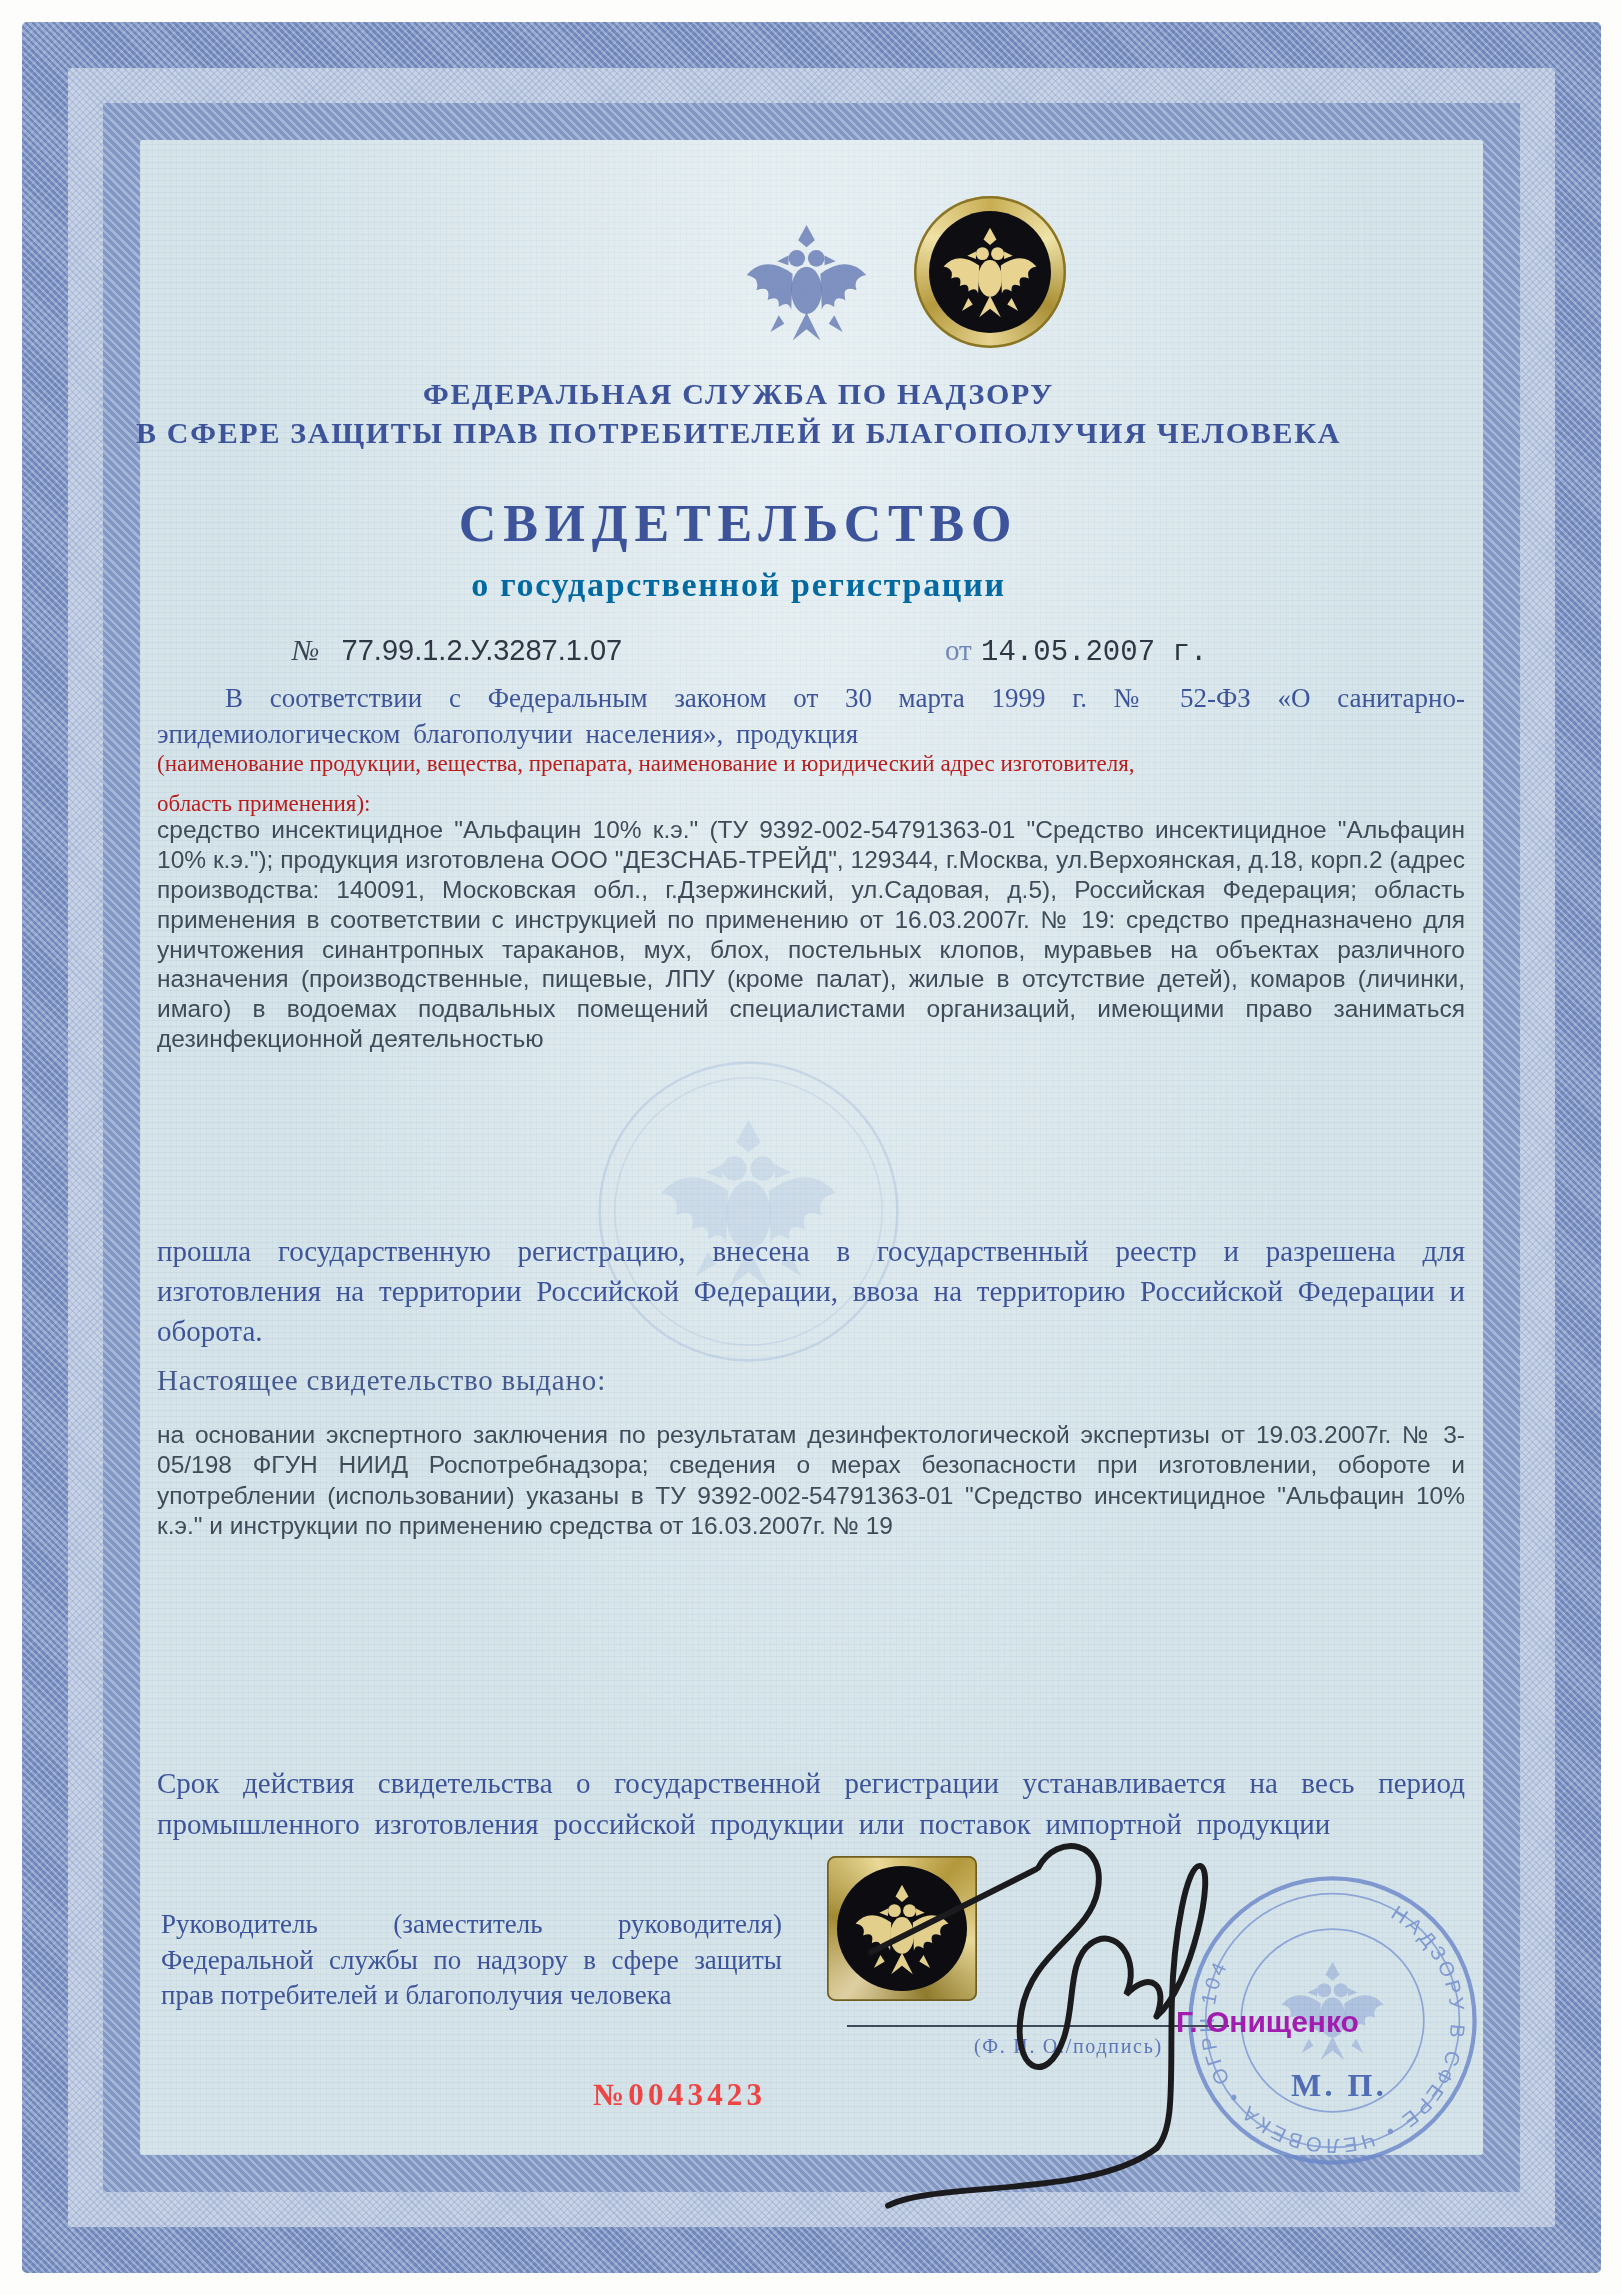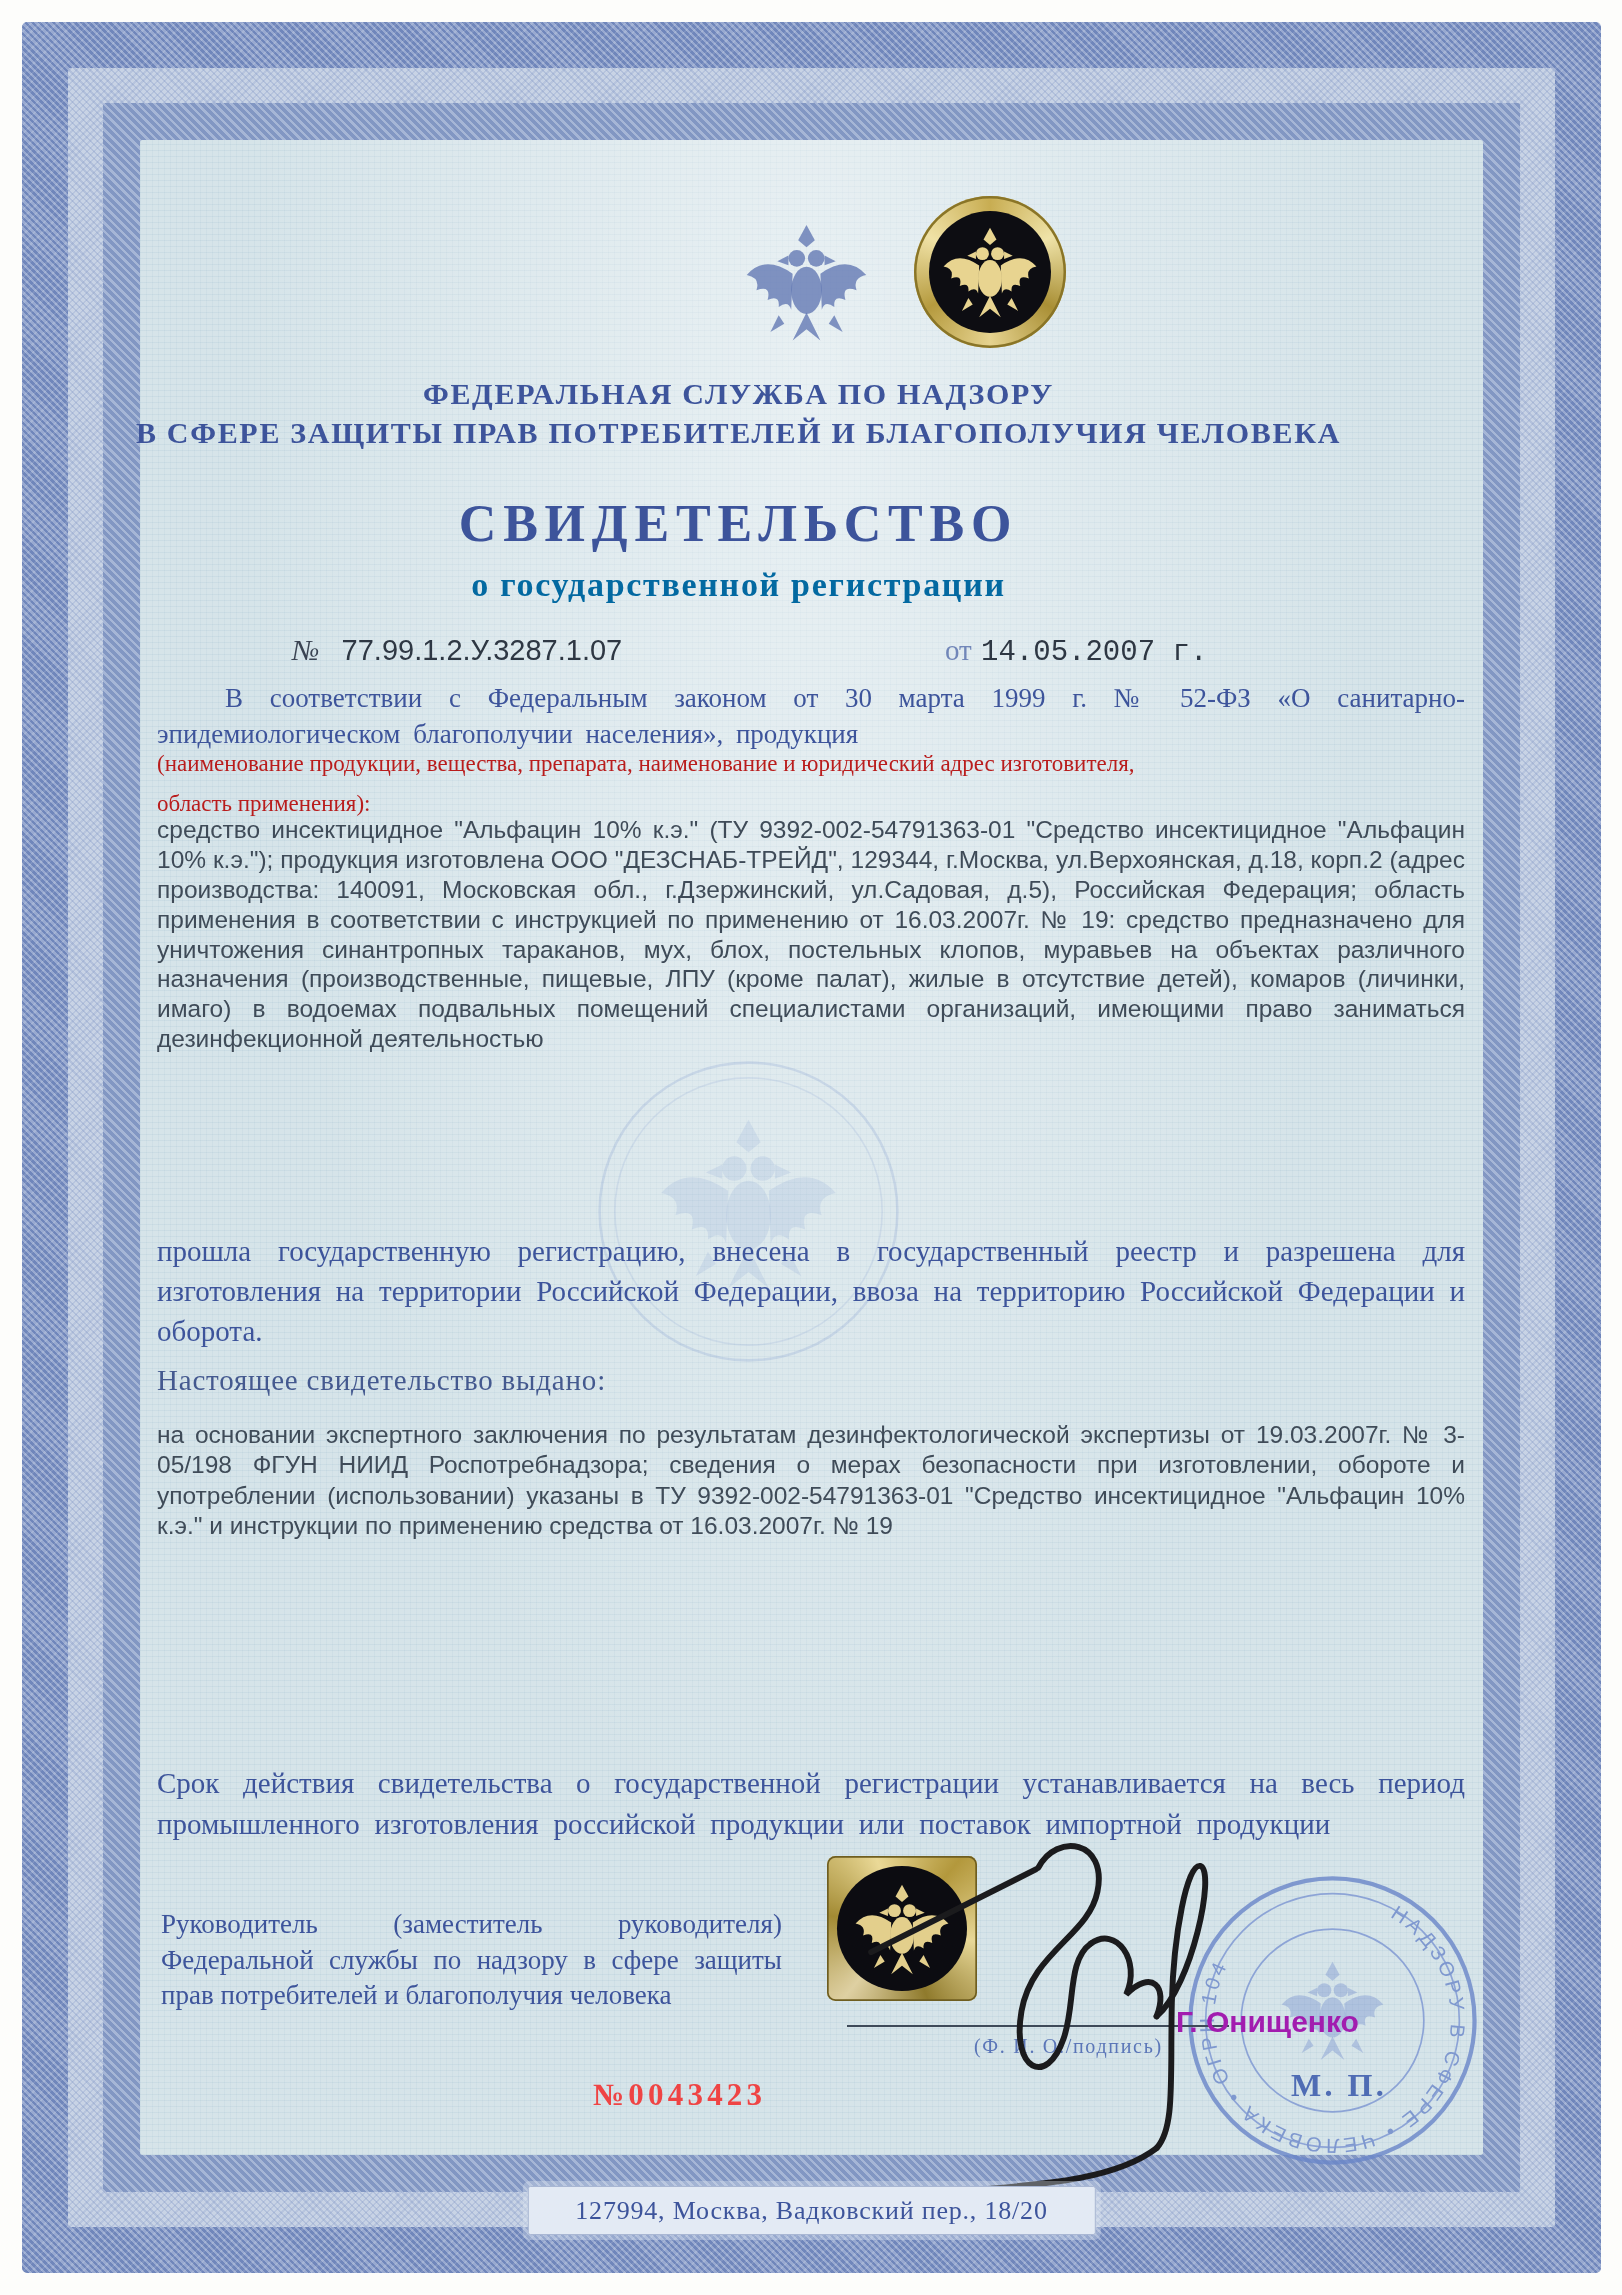--- a/index.html
+++ b/index.html
@@ -157,18 +157,15 @@
       <path d="M40 160 L235 62"></path>
       <path d="M238 60 C260 18 320 28 308 88 C298 140 230 160 218 230 C206 300 248 320 268 262 C282 222 272 170 300 150"></path>
       <path d="M300 150 C330 128 360 170 342 210 C372 180 392 200 378 236"></path>
       <path d="M378 236 C420 200 448 64 430 58 C414 54 398 140 396 220 C394 310 400 368 378 392"></path>
       <path d="M378 392 C300 452 120 430 60 460"></path>
     </g>
   </svg>
 
   <div class="abs serial" style="left:593px;top:2077px">№0043423</div>
 
-  <div class="abs footer-banner">
-    <span>127994, Москва, Вадковский пер., 18/20</span>
-  </div>
 
 </div>
 
 
 </body></html>

